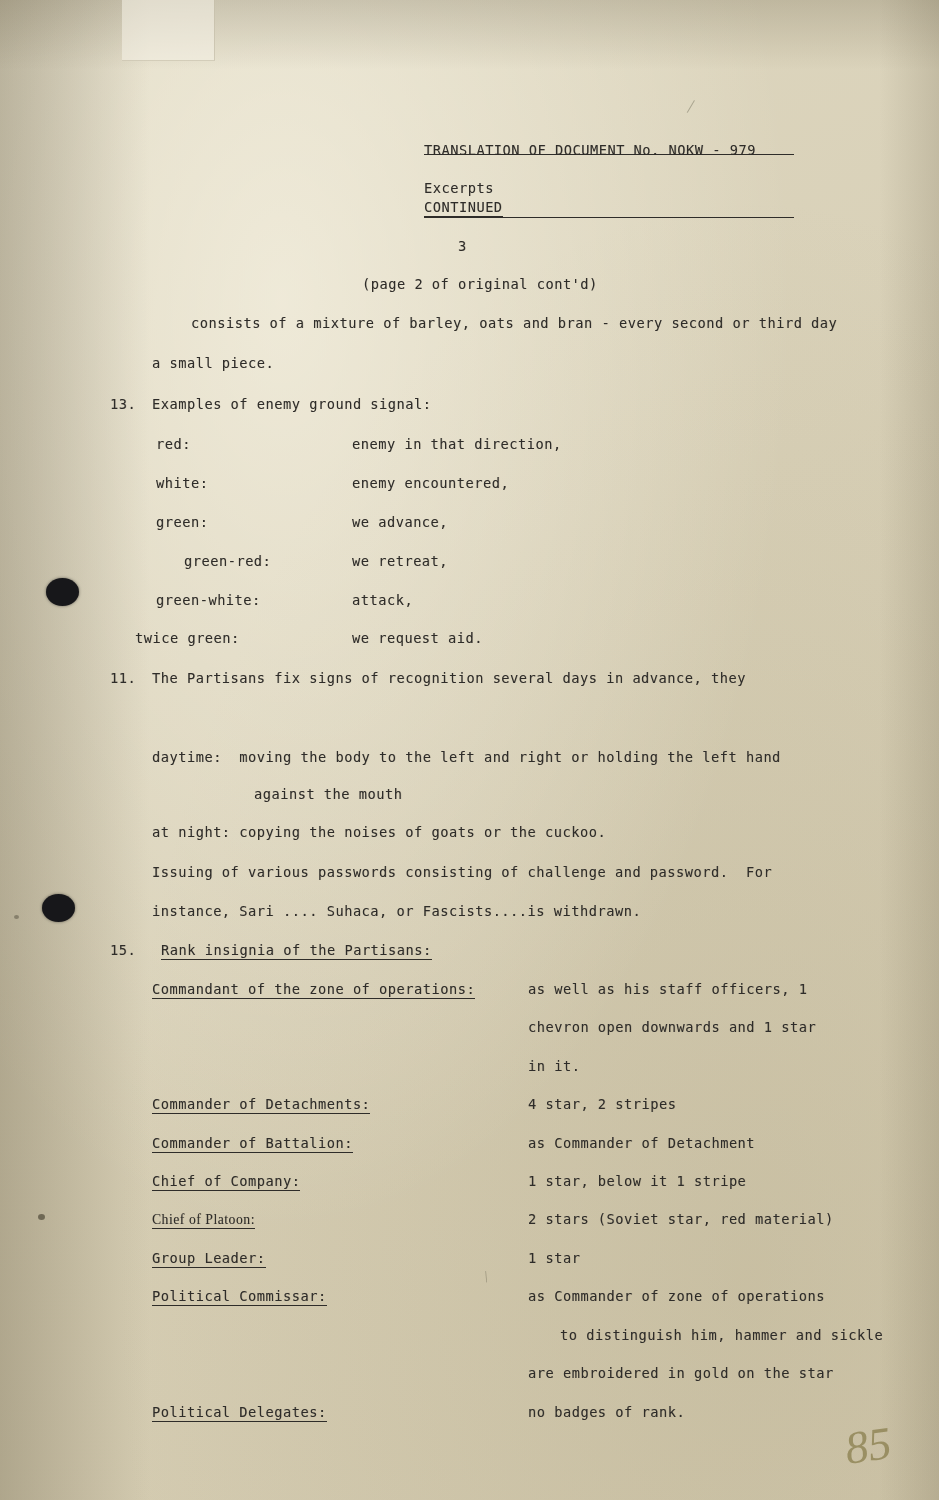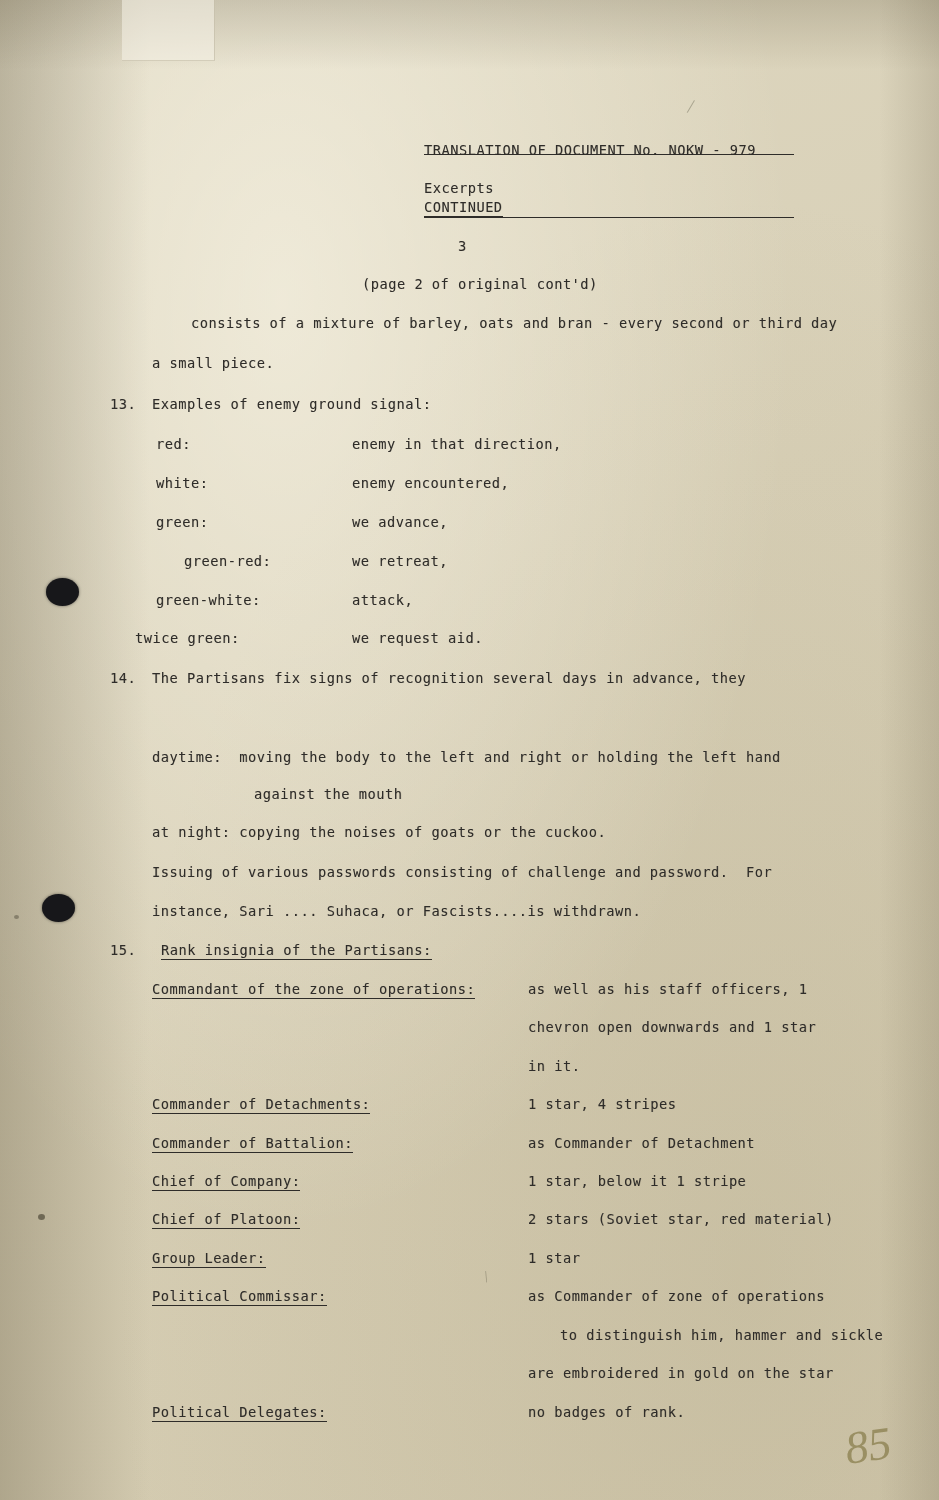--- a/index.html
+++ b/index.html
@@ -161,46 +161,46 @@
 
   <div class="tw" style="left:156px; top:555px;margin-left:28px;">green-red:</div>
   <div class="tw" style="left:352px; top:555px;">we retreat,</div>
 
   <div class="tw" style="left:156px; top:594px;">green-white:</div>
   <div class="tw" style="left:352px; top:594px;">attack,</div>
 
   <div class="tw" style="left:135px; top:632px;">twice green:</div>
   <div class="tw" style="left:352px; top:632px;">we request aid.</div>
 
-  <div class="tw" style="left:110px; top:672px;">14.</div>
+  <div class="tw" style="left:110px; top:672px;">11.</div>
   <div class="tw" style="left:152px; top:672px;">The Partisans fix signs of recognition several days in advance, they</div>
   <div class="tw" style="left:152px; top:751px;">daytime:  moving the body to the left and right or holding the left hand</div>
   <div class="tw" style="left:254px; top:788px;">against the mouth</div>
   <div class="tw" style="left:152px; top:866px;">Issuing of various passwords consisting of challenge and password.  For</div>
   <div class="tw" style="left:152px; top:826px;">at night: copying the noises of goats or the cuckoo.</div>
   <div class="tw" style="left:152px; top:905px;">instance, Sari .... Suhaca, or Fascists....is withdrawn.</div>
 
   <div class="tw" style="left:110px; top:944px;">15.</div>
   <div class="tw u" style="left:161px; top:944px;">Rank insignia of the Partisans:</div>
 
   <div class="tw u" style="left:152px; top:983px;">Commandant of the zone of operations:</div>
   <div class="tw" style="left:528px; top:983px;">as well as his staff officers, 1</div>
   <div class="tw" style="left:528px; top:1021px;">chevron open downwards and 1 star</div>
   <div class="tw" style="left:528px; top:1060px;">in it.</div>
 
   <div class="tw u" style="left:152px; top:1098px;">Commander of Detachments:</div>
-  <div class="tw" style="left:528px; top:1098px;">1 star, 4 stripes</div>
+  <div class="tw" style="left:528px; top:1098px;">4 star, 2 stripes</div>
 
   <div class="tw u" style="left:152px; top:1137px;">Commander of Battalion:</div>
   <div class="tw" style="left:528px; top:1137px;">as Commander of Detachment</div>
 
   <div class="tw u" style="left:152px; top:1175px;">Chief of Company:</div>
   <div class="tw" style="left:528px; top:1175px;">1 star, below it 1 stripe</div>
 
-  <div class="tw u" style="left:152px; top:1213px;">Chief of Platoon:</div>
+  <div class="tw u" style="left:152px; top:1213px;font-family:Liberation Serif, serif;">Chief of Platoon:</div>
   <div class="tw" style="left:528px; top:1213px;">2 stars (Soviet star, red material)</div>
 
   <div class="tw u" style="left:152px; top:1252px;">Group Leader:</div>
   <div class="tw" style="left:528px; top:1252px;">1 star</div>
 
   <div class="tw u" style="left:152px; top:1290px;">Political Commissar:</div>
   <div class="tw" style="left:528px; top:1290px;">as Commander of zone of operations</div>
   <div class="tw" style="left:528px; top:1329px;margin-left:32px;">to distinguish him, hammer and sickle</div>
   <div class="tw" style="left:528px; top:1367px;">are embroidered in gold on the star</div>
 

